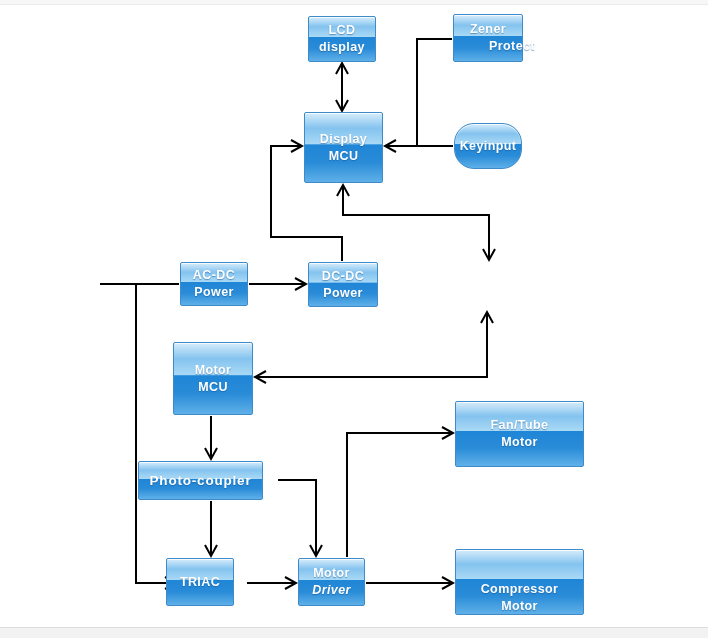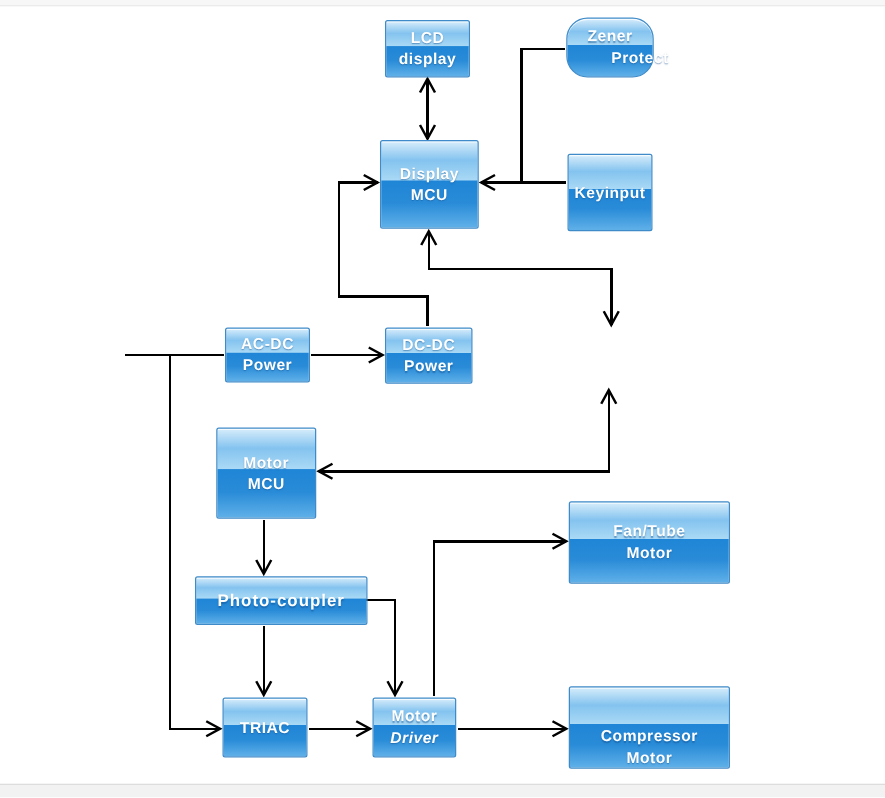--- a/index.html
+++ b/index.html
@@ -53,47 +53,47 @@
       <polyline points="278,480 316,480 316,556" fill="none" stroke="#000000" stroke-width="2" marker-end="url(#ah)" data-name="connector-photo-coupler-isolator-to-motor-driver"></polyline>
       <polyline points="247,583 296,583" fill="none" stroke="#000000" stroke-width="2" marker-end="url(#ah)" data-name="connector-triac-to-motor-driver"></polyline>
       <polyline points="366,583 453,583" fill="none" stroke="#000000" stroke-width="2" marker-end="url(#ah)" data-name="connector-motor-driver-to-compressor-motor"></polyline>
       <polyline points="347,557 347,433 453,433" fill="none" stroke="#000000" stroke-width="2" marker-end="url(#ah)" data-name="connector-motor-driver-to-fan-tube-motor"></polyline>
     </svg>
   <div class="strip" data-name="bottom-strip" style="top: 627px; height: 11px; background: rgb(242, 242, 242); border-top: 1px solid rgb(221, 221, 221);"></div>
 <div class="block" data-name="block-lcd-display" style="left: 308px; top: 16px; width: 68px; height: 46px; background: linear-gradient(rgb(215, 237, 251) 0%, rgb(132, 195, 239) 22%, rgb(169, 217, 245) 45%, rgb(31, 133, 214) 46%, rgb(42, 140, 216) 72%, rgb(95, 176, 232) 100%); border-color: rgb(63, 139, 201);">
       <span class="block-label" data-name="block-label" style="color: rgb(255, 255, 255);">LCD</span>
       <span class="block-label" data-name="block-label" style="color: rgb(255, 255, 255);">display</span>
     </div>
-    <div class="block" data-name="block-zener-protect" style="left: 453px; top: 14px; width: 70px; height: 48px; background: linear-gradient(rgb(215, 237, 251) 0%, rgb(132, 195, 239) 22%, rgb(169, 217, 245) 45%, rgb(31, 133, 214) 46%, rgb(42, 140, 216) 72%, rgb(95, 176, 232) 100%); border-color: rgb(63, 139, 201); border-radius: 17px;">
+    <div class="block" data-name="block-zener-protect" style="left: 453px; top: 14px; width: 70px; height: 48px; background: linear-gradient(rgb(215, 237, 251) 0%, rgb(132, 195, 239) 22%, rgb(169, 217, 245) 45%, rgb(31, 133, 214) 46%, rgb(42, 140, 216) 72%, rgb(95, 176, 232) 100%); border-color: rgb(63, 139, 201);">
       <span class="block-label" data-name="block-label" style="color: rgb(255, 255, 255);">Zener</span>
       <span class="block-label" data-name="block-label" style="color: rgb(255, 255, 255); margin-left: 48px;">Protect</span>
     </div>
     <div class="block" data-name="block-display-mcu" style="left: 304px; top: 112px; width: 79px; height: 71px; background: linear-gradient(rgb(215, 237, 251) 0%, rgb(132, 195, 239) 22%, rgb(169, 217, 245) 45%, rgb(31, 133, 214) 46%, rgb(42, 140, 216) 72%, rgb(95, 176, 232) 100%); border-color: rgb(63, 139, 201);">
       <span class="block-label" data-name="block-label" style="color: rgb(255, 255, 255);">Display</span>
       <span class="block-label" data-name="block-label" style="color: rgb(255, 255, 255);">MCU</span>
     </div>
-    <div class="block" data-name="block-keyinput" style="left: 454px; top: 123px; width: 68px; height: 62px; background: linear-gradient(rgb(215, 237, 251) 0%, rgb(132, 195, 239) 22%, rgb(169, 217, 245) 45%, rgb(31, 133, 214) 46%, rgb(42, 140, 216) 72%, rgb(95, 176, 232) 100%); border-color: rgb(63, 139, 201);">
+    <div class="block" data-name="block-keyinput" style="left: 454px; top: 123px; width: 68px; height: 46px; background: linear-gradient(rgb(215, 237, 251) 0%, rgb(132, 195, 239) 22%, rgb(169, 217, 245) 45%, rgb(31, 133, 214) 46%, rgb(42, 140, 216) 72%, rgb(95, 176, 232) 100%); border-color: rgb(63, 139, 201); border-radius: 20px;">
       <span class="block-label" data-name="block-label" style="color: rgb(255, 255, 255);">Keyinput</span>
     </div>
     <div class="block" data-name="block-ac-dc-power" style="left: 180px; top: 262px; width: 68px; height: 44px; background: linear-gradient(rgb(215, 237, 251) 0%, rgb(132, 195, 239) 22%, rgb(169, 217, 245) 45%, rgb(31, 133, 214) 46%, rgb(42, 140, 216) 72%, rgb(95, 176, 232) 100%); border-color: rgb(63, 139, 201);">
       <span class="block-label" data-name="block-label" style="color: rgb(255, 255, 255);">AC-DC</span>
       <span class="block-label" data-name="block-label" style="color: rgb(255, 255, 255);">Power</span>
     </div>
     <div class="block" data-name="block-dc-dc-power" style="left: 308px; top: 262px; width: 70px; height: 45px; background: linear-gradient(rgb(215, 237, 251) 0%, rgb(132, 195, 239) 22%, rgb(169, 217, 245) 45%, rgb(31, 133, 214) 46%, rgb(42, 140, 216) 72%, rgb(95, 176, 232) 100%); border-color: rgb(63, 139, 201);">
       <span class="block-label" data-name="block-label" style="color: rgb(255, 255, 255);">DC-DC</span>
       <span class="block-label" data-name="block-label" style="color: rgb(255, 255, 255);">Power</span>
     </div>
     <div class="block" data-name="block-motor-mcu" style="left: 173px; top: 342px; width: 80px; height: 73px; background: linear-gradient(rgb(215, 237, 251) 0%, rgb(132, 195, 239) 22%, rgb(169, 217, 245) 45%, rgb(31, 133, 214) 46%, rgb(42, 140, 216) 72%, rgb(95, 176, 232) 100%); border-color: rgb(63, 139, 201);">
       <span class="block-label" data-name="block-label" style="color: rgb(255, 255, 255);">Motor</span>
       <span class="block-label" data-name="block-label" style="color: rgb(255, 255, 255);">MCU</span>
     </div>
-    <div class="block" data-name="block-photo-coupler-isolator" style="left: 156px; top: 461px; width: 138px; height: 39px; background: linear-gradient(rgb(215, 237, 251) 0%, rgb(132, 195, 239) 22%, rgb(169, 217, 245) 45%, rgb(31, 133, 214) 46%, rgb(42, 140, 216) 72%, rgb(95, 176, 232) 100%); border-color: rgb(63, 139, 201);">
+    <div class="block" data-name="block-photo-coupler-isolator" style="left: 138px; top: 461px; width: 125px; height: 39px; background: linear-gradient(rgb(215, 237, 251) 0%, rgb(132, 195, 239) 22%, rgb(169, 217, 245) 45%, rgb(31, 133, 214) 46%, rgb(42, 140, 216) 72%, rgb(95, 176, 232) 100%); border-color: rgb(63, 139, 201);">
       <span class="block-label" data-name="block-label" style="color: rgb(255, 255, 255);">Photo-coupler</span>
     </div>
-    <div class="block" data-name="block-triac" style="left: 178px; top: 558px; width: 68px; height: 48px; background: linear-gradient(rgb(215, 237, 251) 0%, rgb(132, 195, 239) 22%, rgb(169, 217, 245) 45%, rgb(31, 133, 214) 46%, rgb(42, 140, 216) 72%, rgb(95, 176, 232) 100%); border-color: rgb(63, 139, 201);">
+    <div class="block" data-name="block-triac" style="left: 166px; top: 558px; width: 68px; height: 48px; background: linear-gradient(rgb(215, 237, 251) 0%, rgb(132, 195, 239) 22%, rgb(169, 217, 245) 45%, rgb(31, 133, 214) 46%, rgb(42, 140, 216) 72%, rgb(95, 176, 232) 100%); border-color: rgb(63, 139, 201);">
       <span class="block-label" data-name="block-label" style="color: rgb(255, 255, 255);">TRIAC</span>
     </div>
     <div class="block" data-name="block-motor-driver" style="left: 298px; top: 558px; width: 67px; height: 48px; background: linear-gradient(rgb(215, 237, 251) 0%, rgb(132, 195, 239) 22%, rgb(169, 217, 245) 45%, rgb(31, 133, 214) 46%, rgb(42, 140, 216) 72%, rgb(95, 176, 232) 100%); border-color: rgb(63, 139, 201);">
       <span class="block-label" data-name="block-label" style="color: rgb(255, 255, 255);">Motor</span>
       <span class="block-label" data-name="block-label" style="color: rgb(255, 255, 255); font-style: italic;">Driver</span>
     </div>
     <div class="block" data-name="block-fan-tube-motor" style="left: 455px; top: 401px; width: 129px; height: 66px; background: linear-gradient(rgb(215, 237, 251) 0%, rgb(132, 195, 239) 22%, rgb(169, 217, 245) 45%, rgb(31, 133, 214) 46%, rgb(42, 140, 216) 72%, rgb(95, 176, 232) 100%); border-color: rgb(63, 139, 201);">
       <span class="block-label" data-name="block-label" style="color: rgb(255, 255, 255);">Fan/Tube</span>
       <span class="block-label" data-name="block-label" style="color: rgb(255, 255, 255);">Motor</span>
     </div>

